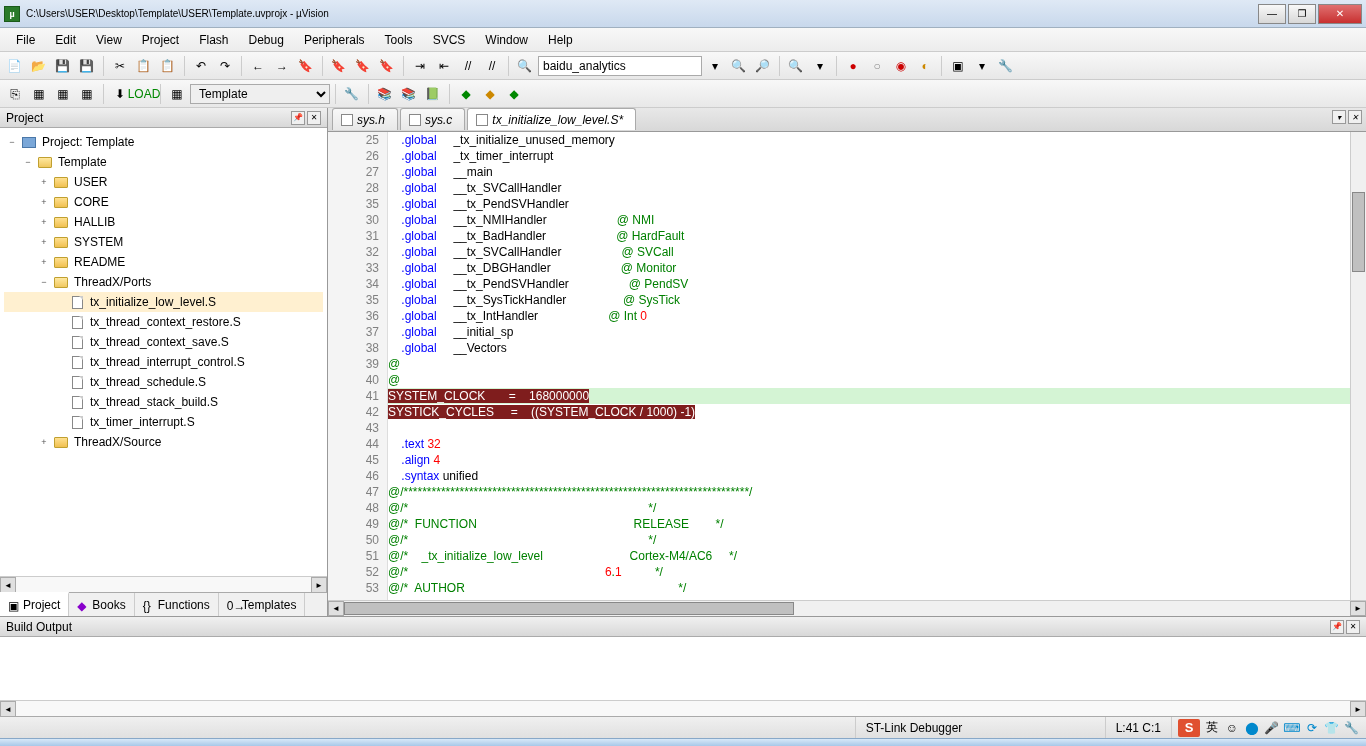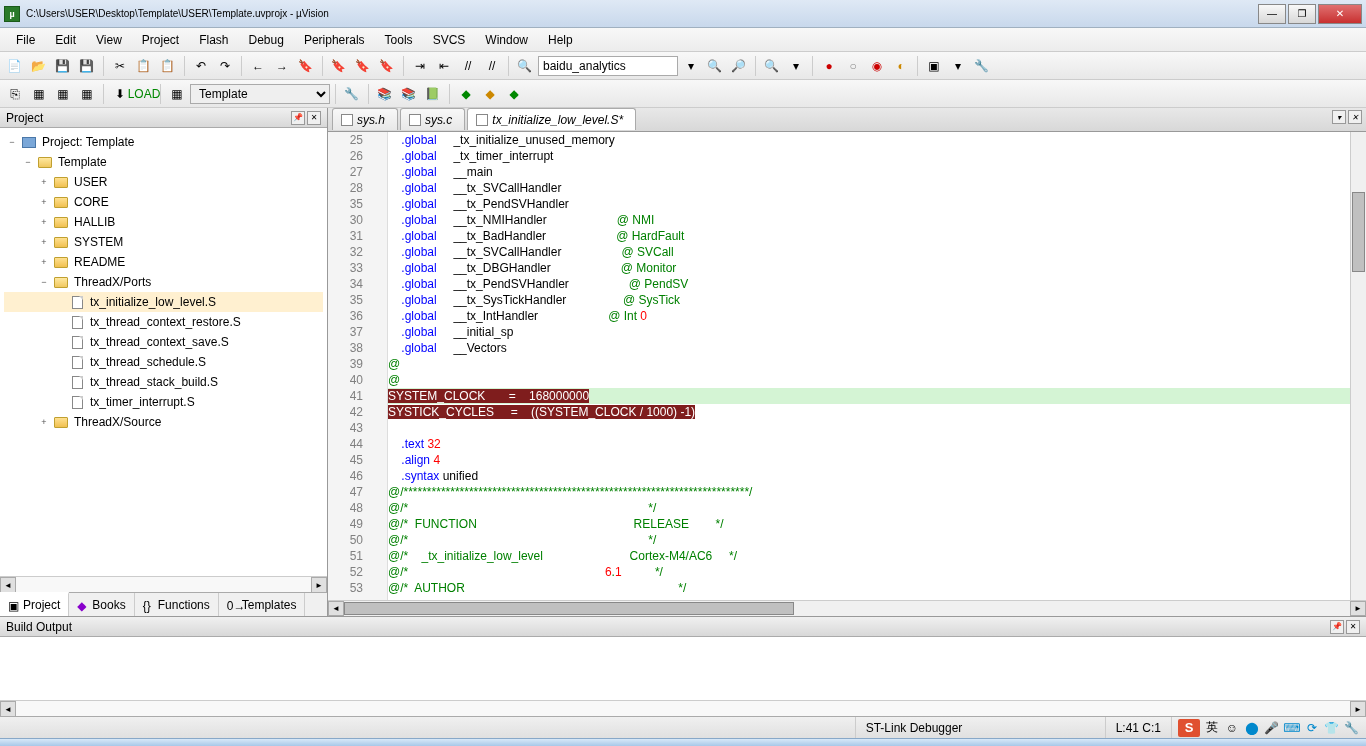--- a/index.html
+++ b/index.html
@@ -9,21 +9,21 @@
 .titlebar-icon { width: 16px; height: 16px; background: #2a7a2a; border: 1px solid #1a5a1a; margin-right: 6px; display: flex; align-items: center; justify-content: center; color: #fff; font-size: 9px; font-weight: bold; }
 .titlebar-text { flex: 1; color: #000; font-size: 10px; }
 .winbtns { display: flex; gap: 2px; }
 .winbtn { width: 28px; height: 20px; border: 1px solid #888; background: linear-gradient(to bottom, #f8f8f8, #d8d8d8); display: flex; align-items: center; justify-content: center; font-size: 10px; cursor: pointer; }
 .winbtn.close { background: linear-gradient(to bottom, #e07070, #c83030); color: #fff; width: 44px; }
 .menubar { height: 24px; background: linear-gradient(to bottom, #f8f8f8, #ececec); display: flex; align-items: center; padding: 0 6px; border-bottom: 1px solid #ccc; }
 .menuitem { padding: 3px 10px; cursor: pointer; }
 .toolbar { height: 28px; background: linear-gradient(to bottom, #f8f8f8, #e8e8e8); display: flex; align-items: center; padding: 2px 4px; border-bottom: 1px solid #ccc; gap: 2px; }
 .tbtn { width: 22px; height: 22px; border: 1px solid transparent; display: flex; align-items: center; justify-content: center; cursor: pointer; font-size: 12px; }
 .tsep { width: 1px; height: 20px; background: #ccc; margin: 0 3px; }
-.tinput { height: 20px; border: 1px solid #aaa; padding: 0 4px; width: 140px; }
+.tinput { height: 20px; border: 1px solid #aaa; padding: 0 4px; width: 164px; }
 .tcombo { height: 20px; border: 1px solid #aaa; padding: 0 4px; width: 140px; }
 .main { flex: 1; display: flex; min-height: 0; }
 .sidebar { width: 328px; display: flex; flex-direction: column; border-right: 1px solid #999; background: #fff; }
 .panel-header { height: 20px; background: linear-gradient(to bottom, #f0f0f0, #d8d8d8); display: flex; align-items: center; padding: 0 6px; border-bottom: 1px solid #aaa; justify-content: space-between; }
 .panel-header-btns { display: flex; gap: 2px; }
 .hbtn { width: 14px; height: 14px; border: 1px solid #999; background: #f0f0f0; font-size: 8px; display: flex; align-items: center; justify-content: center; cursor: pointer; }
 .tree { flex: 1; overflow: auto; padding: 4px; }
 .tree-item { display: flex; align-items: center; height: 20px; cursor: pointer; white-space: nowrap; }
 .tree-item.selected { background: #fff0d0; }
 .tree-toggle { width: 12px; text-align: center; color: #555; font-size: 9px; }
@@ -41,21 +41,21 @@
 .hscroll { height: 16px; background: #f0f0f0; border-top: 1px solid #ccc; display:flex; }
 .hscroll .sbtn { width:16px; height:16px; background:#e0e0e0; border:1px solid #aaa; font-size:8px; display:flex; align-items:center; justify-content:center; }
 .hscroll .strack { flex:1; background:#f8f8f8; }
 .editor { flex: 1; display: flex; flex-direction: column; min-width: 0; }
 .editor-tabs { height: 24px; background: linear-gradient(to bottom,#e8e8e8,#d8d8d8); display: flex; align-items: flex-start; padding-left: 4px; border-bottom: 1px solid #999; position:relative;font-style:italic; }
 .etab { height: 22px; padding: 3px 12px 3px 8px; background: linear-gradient(to bottom,#f8f8f8,#e8e8e8); border: 1px solid #aaa; border-bottom: none; margin-right: 2px; cursor: pointer; display: flex; align-items: center; gap: 4px; border-radius: 3px 3px 0 0; }
 .etab.active { background: #fff; }
 .etab-icon { width:12px; height:12px; background:#fff; border:1px solid #888; }
 .etab-close-area { position:absolute; right:4px; top:2px; display:flex; gap:2px; }
 .code-area { flex: 1; display: flex; background: #fff; overflow: hidden; position: relative; }
-.gutter { width: 60px; background: #f4f4f4; border-right: 1px solid #ddd; text-align: right; padding-right: 24px; font-family: Consolas, monospace; font-size: 13px; color: #808080; line-height: 16px; padding-top: 0; }
+.gutter { width: 60px; background: #f4f4f4; border-right: 1px solid #ddd; text-align: right; padding-right: 8px; font-family: Consolas, monospace; font-size: 13px; color: #808080; line-height: 16px; padding-top: 0; }
 .code { flex: 1; font-family: Consolas, monospace; font-size: 13px; line-height: 16px; white-space: pre; overflow: hidden; }
 .code-line { height: 16px; }
 .hl-current { background: #d4f4d4; }
 .hl-select { background: #7f1d1d; color: #fff; }
 .kw { color: #0000ff; }
 .num { color: #ff0000; }
 .comment { color: #008000; }
 .vscroll { width: 16px; background: #f0f0f0; border-left: 1px solid #ccc; position:relative; }
 .vthumb { position:absolute; left:1px; right:1px; top:60px; height:80px; background:#c0c0c0; border:1px solid #888; }
 .editor-hscroll { height:16px; display:flex; background:#f0f0f0; border-top:1px solid #ccc; }
@@ -244,20 +244,26 @@
             <span class="tree-icon">
               <span class="icon-file"></span>
             </span>
             <span class="tree-label">tx_thread_context_restore.S</span>
           </div>
         <div class="tree-item" style="padding-left:62px">
             <span class="tree-icon">
               <span class="icon-file"></span>
             </span>
             <span class="tree-label">tx_thread_context_save.S</span>
+          </div>
+        <div class="tree-item" style="padding-left:62px">
+            <span class="tree-icon">
+              <span class="icon-file"></span>
+            </span>
+            <span class="tree-label">tx_thread_interrupt_control.S</span>
           </div>
         <div class="tree-item" style="padding-left:62px">
             <span class="tree-icon">
               <span class="icon-file"></span>
             </span>
             <span class="tree-label">tx_thread_schedule.S</span>
           </div>
         <div class="tree-item" style="padding-left:62px">
             <span class="tree-icon">
               <span class="icon-file"></span>

